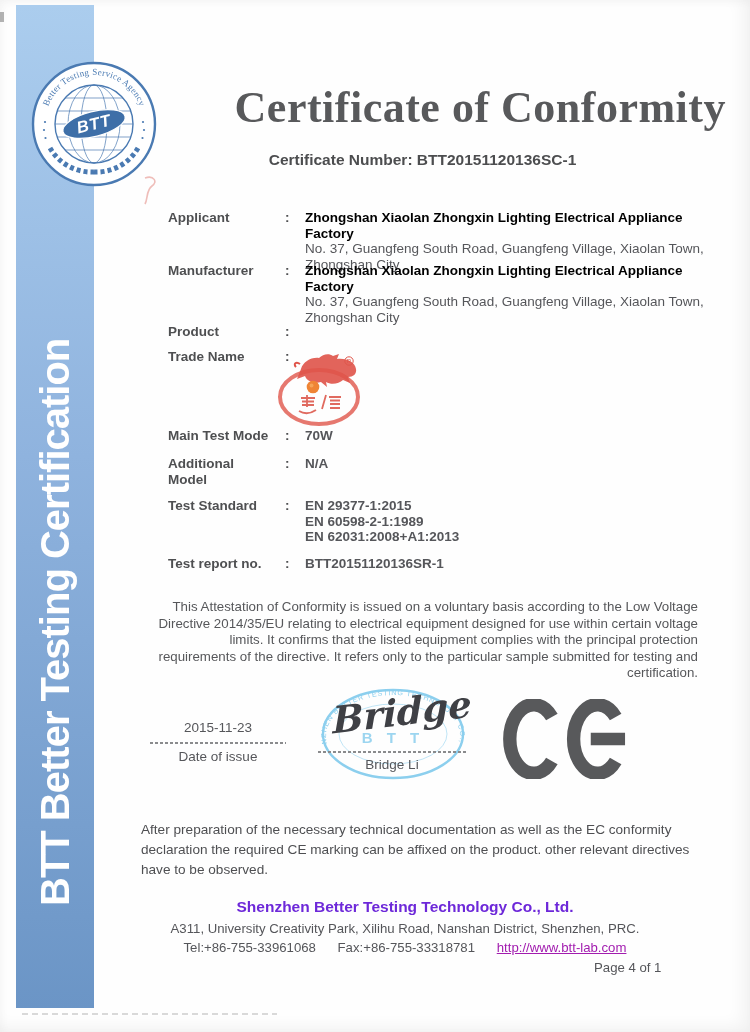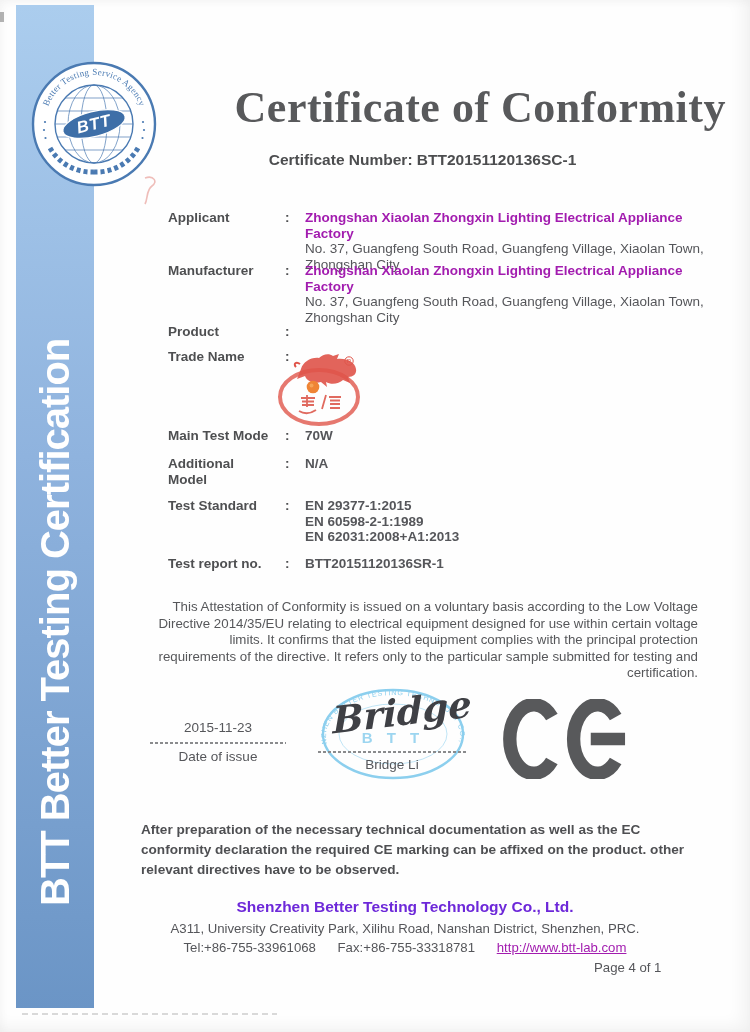--- a/index.html
+++ b/index.html
@@ -22,27 +22,27 @@
   
   .doc-title{position:absolute;left:166px;top:82px;width:560px;
     font-family:"Liberation Serif",serif;font-weight:bold;font-size:44px;color:#58595b;letter-spacing:.5px;text-align:right;}
   .cert-no{position:absolute;left:150px;top:151px;width:545px;text-align:center;
     font-weight:bold;font-size:15.5px;color:#4c4d4f;}
   
   .row{position:absolute;left:168px;display:flex;font-size:13.5px;line-height:15.5px;}
   .row .lbl{width:117px;font-weight:bold;color:#4e4f51;flex:none;}
   .row .col{width:20px;font-weight:bold;color:#4e4f51;flex:none;}
   .row .val{width:412px;color:#55565a;}
-  .b{font-weight:bold;color:#a21caf;}
+  .b{font-weight:bold;color:#000000;}
   .trade-logo{position:absolute;left:277px;top:353px;width:92px;height:76px;}
   
   .attestation{position:absolute;left:149px;top:599px;width:549px;
     font-size:13.3px;line-height:16.6px;color:#56575a;text-align:right;}
   .ce-note{position:absolute;left:141px;top:820px;width:570px;
-    font-size:13.6px;line-height:20px;color:#4e4f52;font-weight:bold;}
+    font-size:13.6px;line-height:20px;color:#4e4f52;}
   
   .dash{height:2px;background:repeating-linear-gradient(90deg,#8a8b8d 0 3px,transparent 3px 5px);}
   .date-block{position:absolute;left:150px;top:720px;width:136px;text-align:center;font-size:13.5px;}
   .date-block .dash{margin:7px 0 5px 0;}
   .stamp{position:absolute;left:318px;top:686px;width:150px;height:96px;}
   .signature{position:absolute;left:332px;top:690px;font-family:"DejaVu Serif",serif;
     font-style:italic;font-weight:bold;font-size:37px;color:#3f4045;
     transform:rotate(-7deg) skewX(-6deg);z-index:3;}
   .sig-line{position:absolute;left:318px;top:751px;width:148px;z-index:4;}
   .sig-name{position:absolute;left:318px;top:757px;width:148px;text-align:center;font-size:13.5px;z-index:4;}

